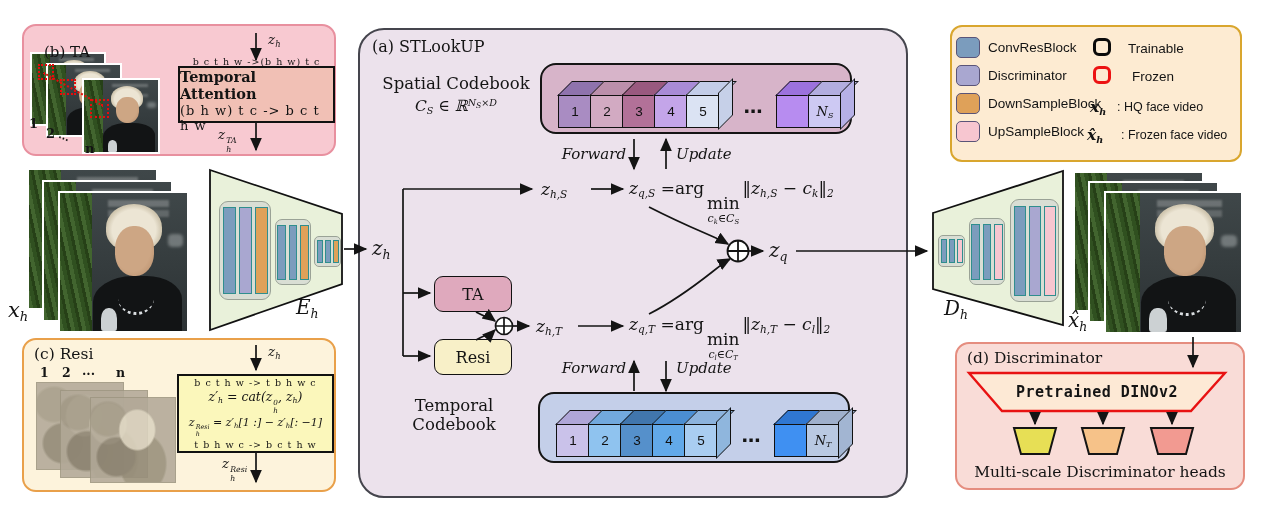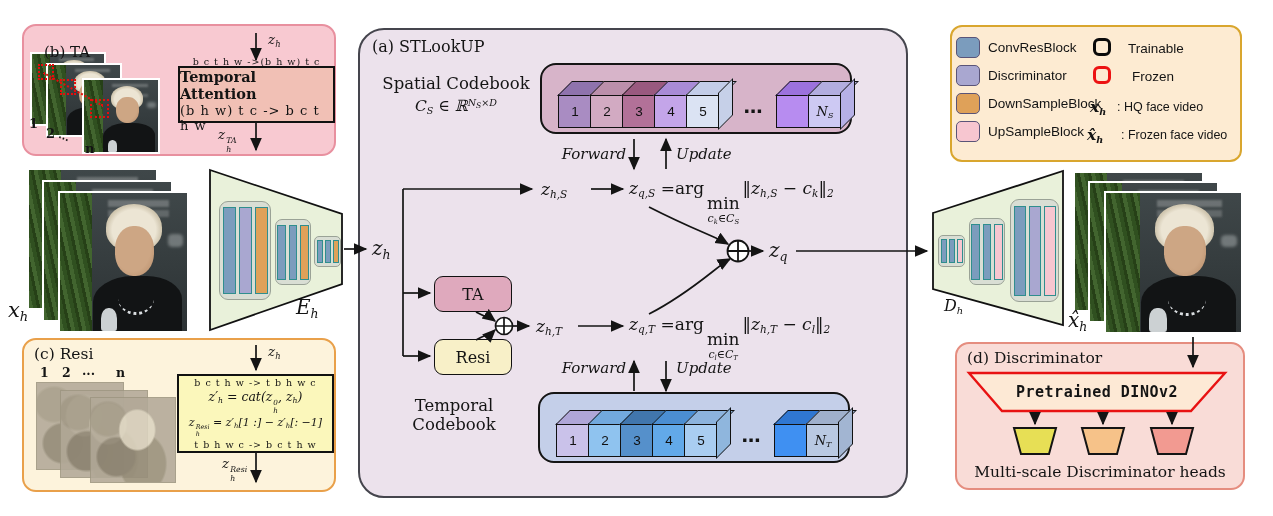--- a/index.html
+++ b/index.html
@@ -369,21 +369,21 @@
   <div class="blk z4" style="left:969px;top:218px;width:34px;height:65px;border-radius:7px;">
     <i class="bar c0" style="width:6.5px;height:54px;"></i>
     <i class="bar c0" style="width:6.5px;height:54px;"></i>
     <i class="bar c3" style="width:6.5px;height:54px;"></i>
   </div>
   <div class="blk z4" style="left:1010px;top:199px;width:47px;height:101px;border-radius:9px;">
     <i class="bar c0" style="width:10px;height:88px;"></i>
     <i class="bar c1" style="width:10px;height:88px;"></i>
     <i class="bar c3" style="width:10px;height:88px;"></i>
   </div>
-  <div class="abs z5 ser it" style="left:944px;top:296px;font-size:16px;">D<sub>h</sub></div>
+  <div class="abs z5 ser it" style="left:944px;top:296px;font-size:20px;">D<sub>h</sub></div>
 
   <div class="vf z2" style="left:1073px;top:171px;width:131px;height:141px;">
     <i class="wall"></i>
       <i class="plants"></i>
       <i class="logo"></i>
       <i class="hair"></i>
       <i class="face"></i>
       <i class="torso"></i>
   </div>
   <div class="vf z2" style="left:1088px;top:181px;width:131px;height:142px;">

